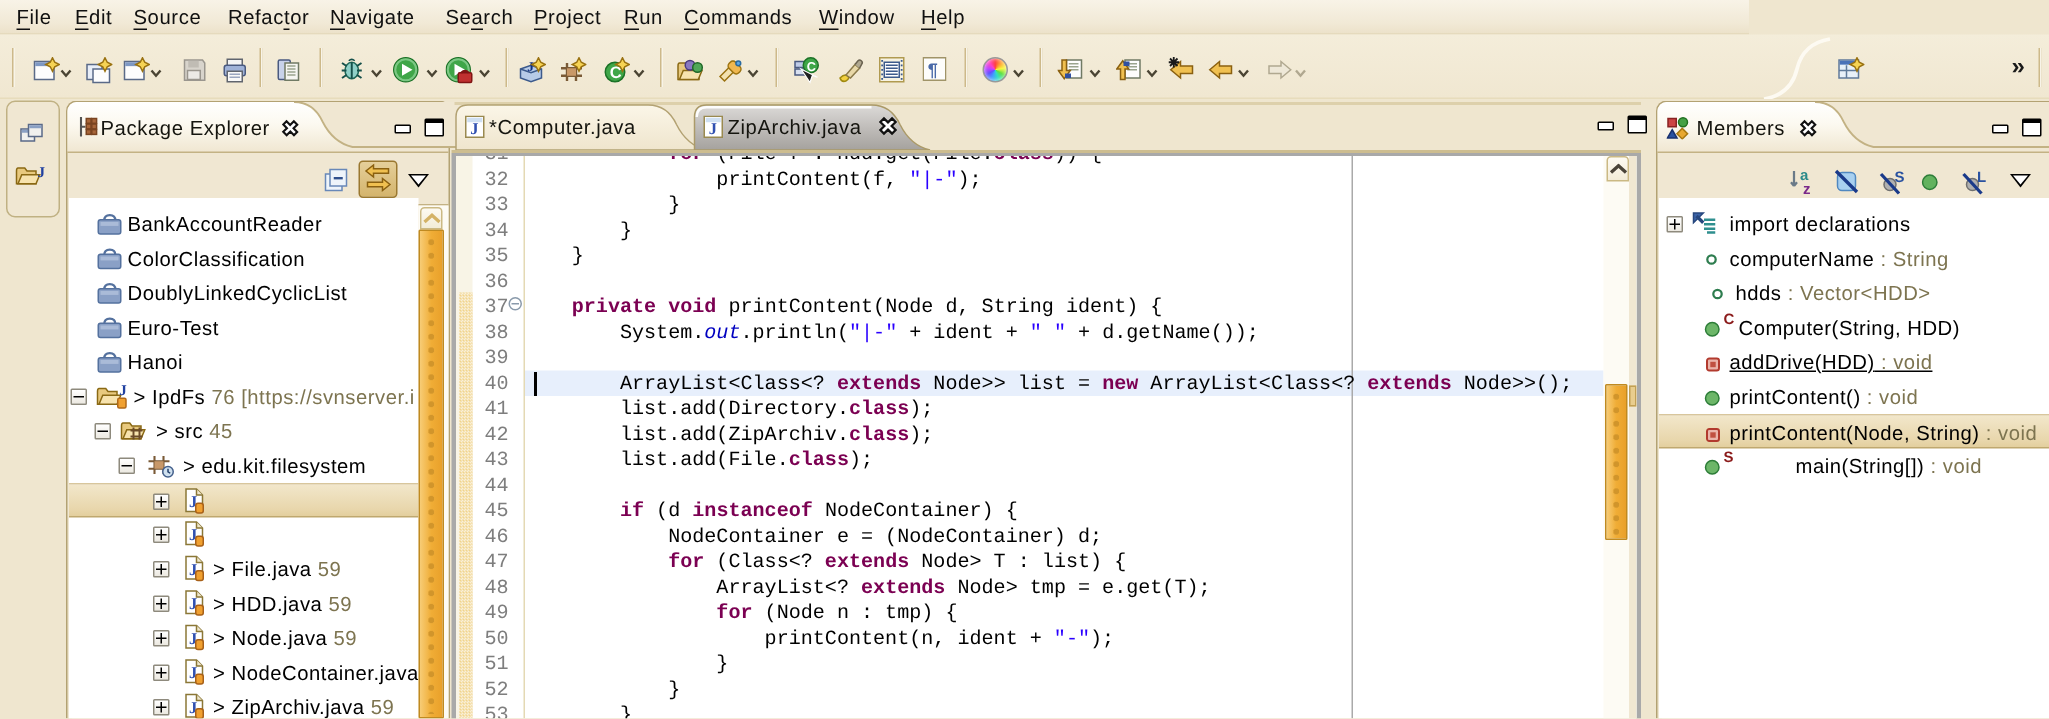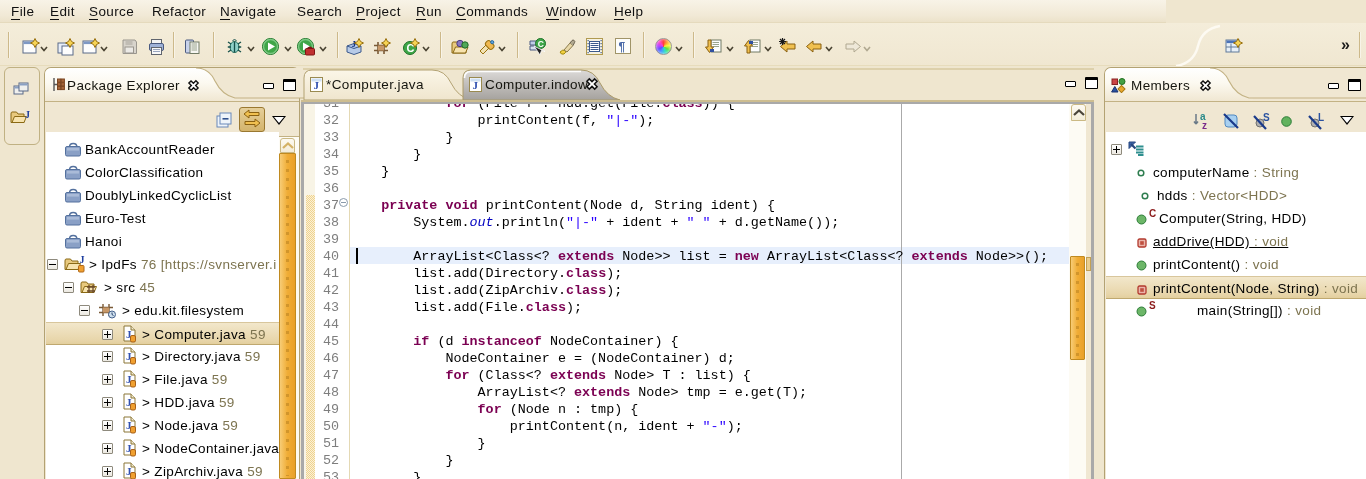--- a/index.html
+++ b/index.html
@@ -368,31 +368,29 @@
         <span style="position:absolute;left:76px;">&gt; edu.kit.filesystem</span>
       </div>
 <div class="trow sel" style="left:0;top:190px;width:233px;">
         <div class="expbox plus" style="left:56px;"></div>
         <svg width="16" height="18" style="position:absolute;left:76px;top:2px">
           <path d="M2,1 H9 L13,5 V16 H2 Z" fill="#fff" stroke="#8b7736"></path>
           <path d="M9,1 L9,5 L13,5" fill="#efe7cd" stroke="#8b7736"></path>
           <text x="4" y="13" font-family="Liberation Serif" font-size="11px" font-weight="bold" fill="#3050b0">J</text>
           <rect x="8.5" y="10.5" width="5" height="6.5" rx="1.5" fill="#f0a030" stroke="#a86018"></rect>
         </svg>
-        <span style="position:absolute;left:96px;">&gt; Computer.java <span class="dim">59</span></span>
       </div>
 <div class="trow" style="left:0;top:213px;width:233px;">
         <div class="expbox plus" style="left:56px;"></div>
         <svg width="16" height="18" style="position:absolute;left:76px;top:2px">
           <path d="M2,1 H9 L13,5 V16 H2 Z" fill="#fff" stroke="#8b7736"></path>
           <path d="M9,1 L9,5 L13,5" fill="#efe7cd" stroke="#8b7736"></path>
           <text x="4" y="13" font-family="Liberation Serif" font-size="11px" font-weight="bold" fill="#3050b0">J</text>
           <rect x="8.5" y="10.5" width="5" height="6.5" rx="1.5" fill="#f0a030" stroke="#a86018"></rect>
         </svg>
-        <span style="position:absolute;left:96px;">&gt; Directory.java <span class="dim">59</span></span>
       </div>
 <div class="trow" style="left:0;top:236px;width:233px;">
         <div class="expbox plus" style="left:56px;"></div>
         <svg width="16" height="18" style="position:absolute;left:76px;top:2px">
           <path d="M2,1 H9 L13,5 V16 H2 Z" fill="#fff" stroke="#8b7736"></path>
           <path d="M9,1 L9,5 L13,5" fill="#efe7cd" stroke="#8b7736"></path>
           <text x="4" y="13" font-family="Liberation Serif" font-size="11px" font-weight="bold" fill="#3050b0">J</text>
           <rect x="8.5" y="10.5" width="5" height="6.5" rx="1.5" fill="#f0a030" stroke="#a86018"></rect>
         </svg>
         <span style="position:absolute;left:96px;">&gt; File.java <span class="dim">59</span></span>
@@ -474,21 +472,21 @@
       <rect x="1.5" y="0.5" width="12" height="14" fill="#fff" stroke="#9a8a50"></rect>
       <rect x="2.5" y="1.5" width="10" height="3" fill="#cfe0f2"></rect>
       <text x="4.5" y="12" font-family="Liberation Serif" font-size="11px" font-weight="bold" fill="#3050b0">J</text>
     </svg>
 <div class="vtext" style="left:25px;top:10px;">*Computer.java</div>
 <svg width="15" height="16" style="position:absolute;left:167px;top:10px">
       <rect x="1.5" y="0.5" width="12" height="14" fill="#fff" stroke="#9a8a50"></rect>
       <rect x="2.5" y="1.5" width="10" height="3" fill="#cfe0f2"></rect>
       <text x="4.5" y="12" font-family="Liberation Serif" font-size="11px" font-weight="bold" fill="#3050b0">J</text>
     </svg>
-<div class="vtext" style="left:184px;top:10px;">Computer.indow</div>
+<div class="vtext" style="left:184px;top:10px;">ZipArchiv.java</div>
 <svg width="16" height="16" style="position:absolute;left:283px;top:10px">
       <path d="M6.3,1.5 H9.7 V5.3 H13.5 V8.7 H9.7 V12.5 H6.3 V8.7 H2.5 V5.3 H6.3 Z" fill="#fff" stroke="#111" stroke-width="1.5" transform="rotate(45 8 7)"></path>
     </svg>
   <div class="abs" style="left:0;top:33px;width:793px;height:1.5px;background:#cdbd90;"></div>
   <div class="abs" style="left:0;top:34.5px;width:793px;height:2.5px;background:#a9a9a9;"></div>
   <div class="abs" style="left:0;top:37px;width:3px;height:375px;background:#a9a9a9;"></div>
   <div class="abs" style="left:790px;top:37px;width:3px;height:375px;background:#a9a9a9;"></div>
   <div class="minbtn" style="left:764px; top:14px;"></div>
   <div class="maxbtn" style="left:784px; top:10px;"></div>
   <div id="edmain" class="abs" style="left:3px; top:37px; width:787px; height:375px; background:#fff; overflow:hidden;">
@@ -616,20 +614,21 @@
   <div class="abs" id="mtree" style="left:1px; top:64px; width:261px; height:347px; background:#fff; overflow:hidden;">
 <div class="trow" style="left:0;top:6px;width:261px;">
         <div class="expbox plus" style="left:5px;"></div>
         <svg width="17" height="16" style="position:absolute;left:22px;top:3px">
           <path d="M1,1 L7.5,1 L1,7.5 Z" fill="#3c64a8" stroke="#27477e"></path>
           <path d="M3,3 L7.5,7.5" stroke="#27477e" stroke-width="2.2"></path>
           <g stroke="#2f8f8f" stroke-width="1.8">
             <path d="M8,5.5 H15.5 M8,8.5 H15.5 M8,11.5 H15.5 M10,14 H15.5"></path>
           </g>
         </svg>
+        <span style="position:absolute;left:47px;">import declarations</span>
       </div>
 <div class="trow" style="left:0;top:29px;width:261px;">
         <svg width="10" height="10" style="position:absolute;left:31px;top:8px">
           <circle cx="4" cy="4" r="2.8" fill="#fff" stroke="#2e7d4f" stroke-width="1.5"></circle>
         </svg>
         <span style="position:absolute;left:47px;">computerName<span class="dim"> : String</span></span>
       </div>
 <div class="trow" style="left:4px;top:52px;width:261px;">
         <svg width="10" height="10" style="position:absolute;left:31px;top:8px">
           <circle cx="4" cy="4" r="2.8" fill="#fff" stroke="#2e7d4f" stroke-width="1.5"></circle>

